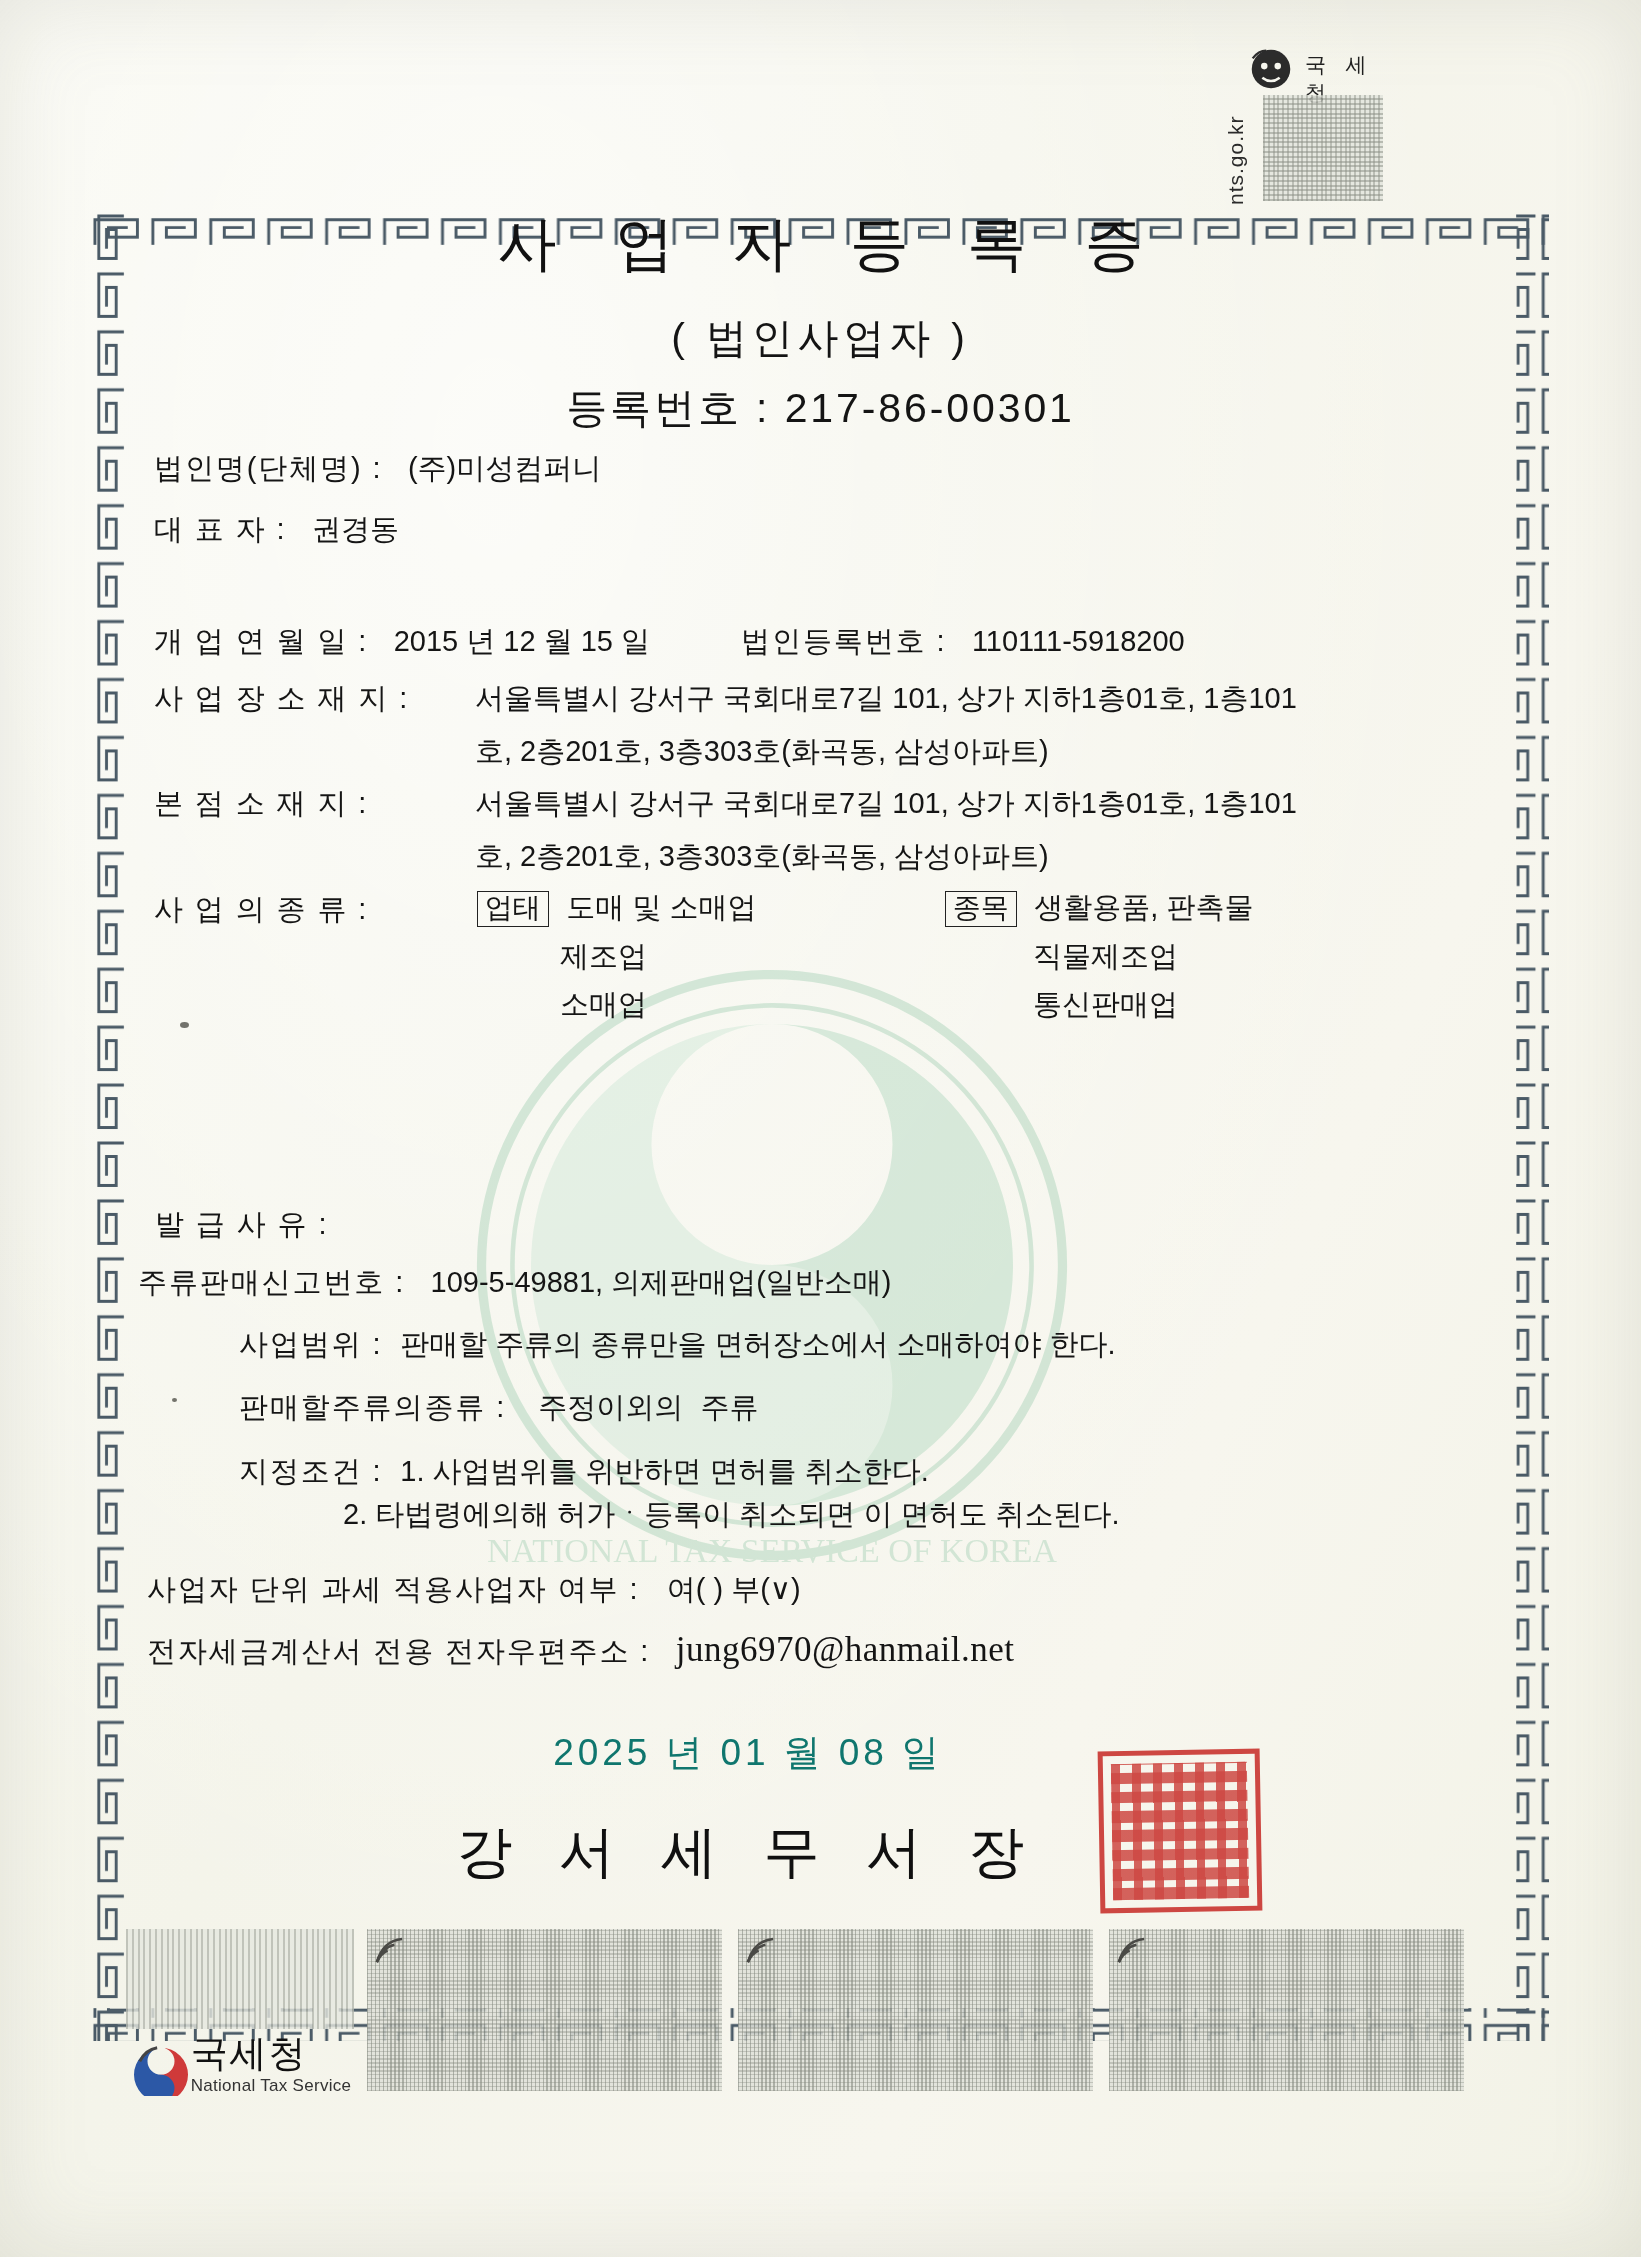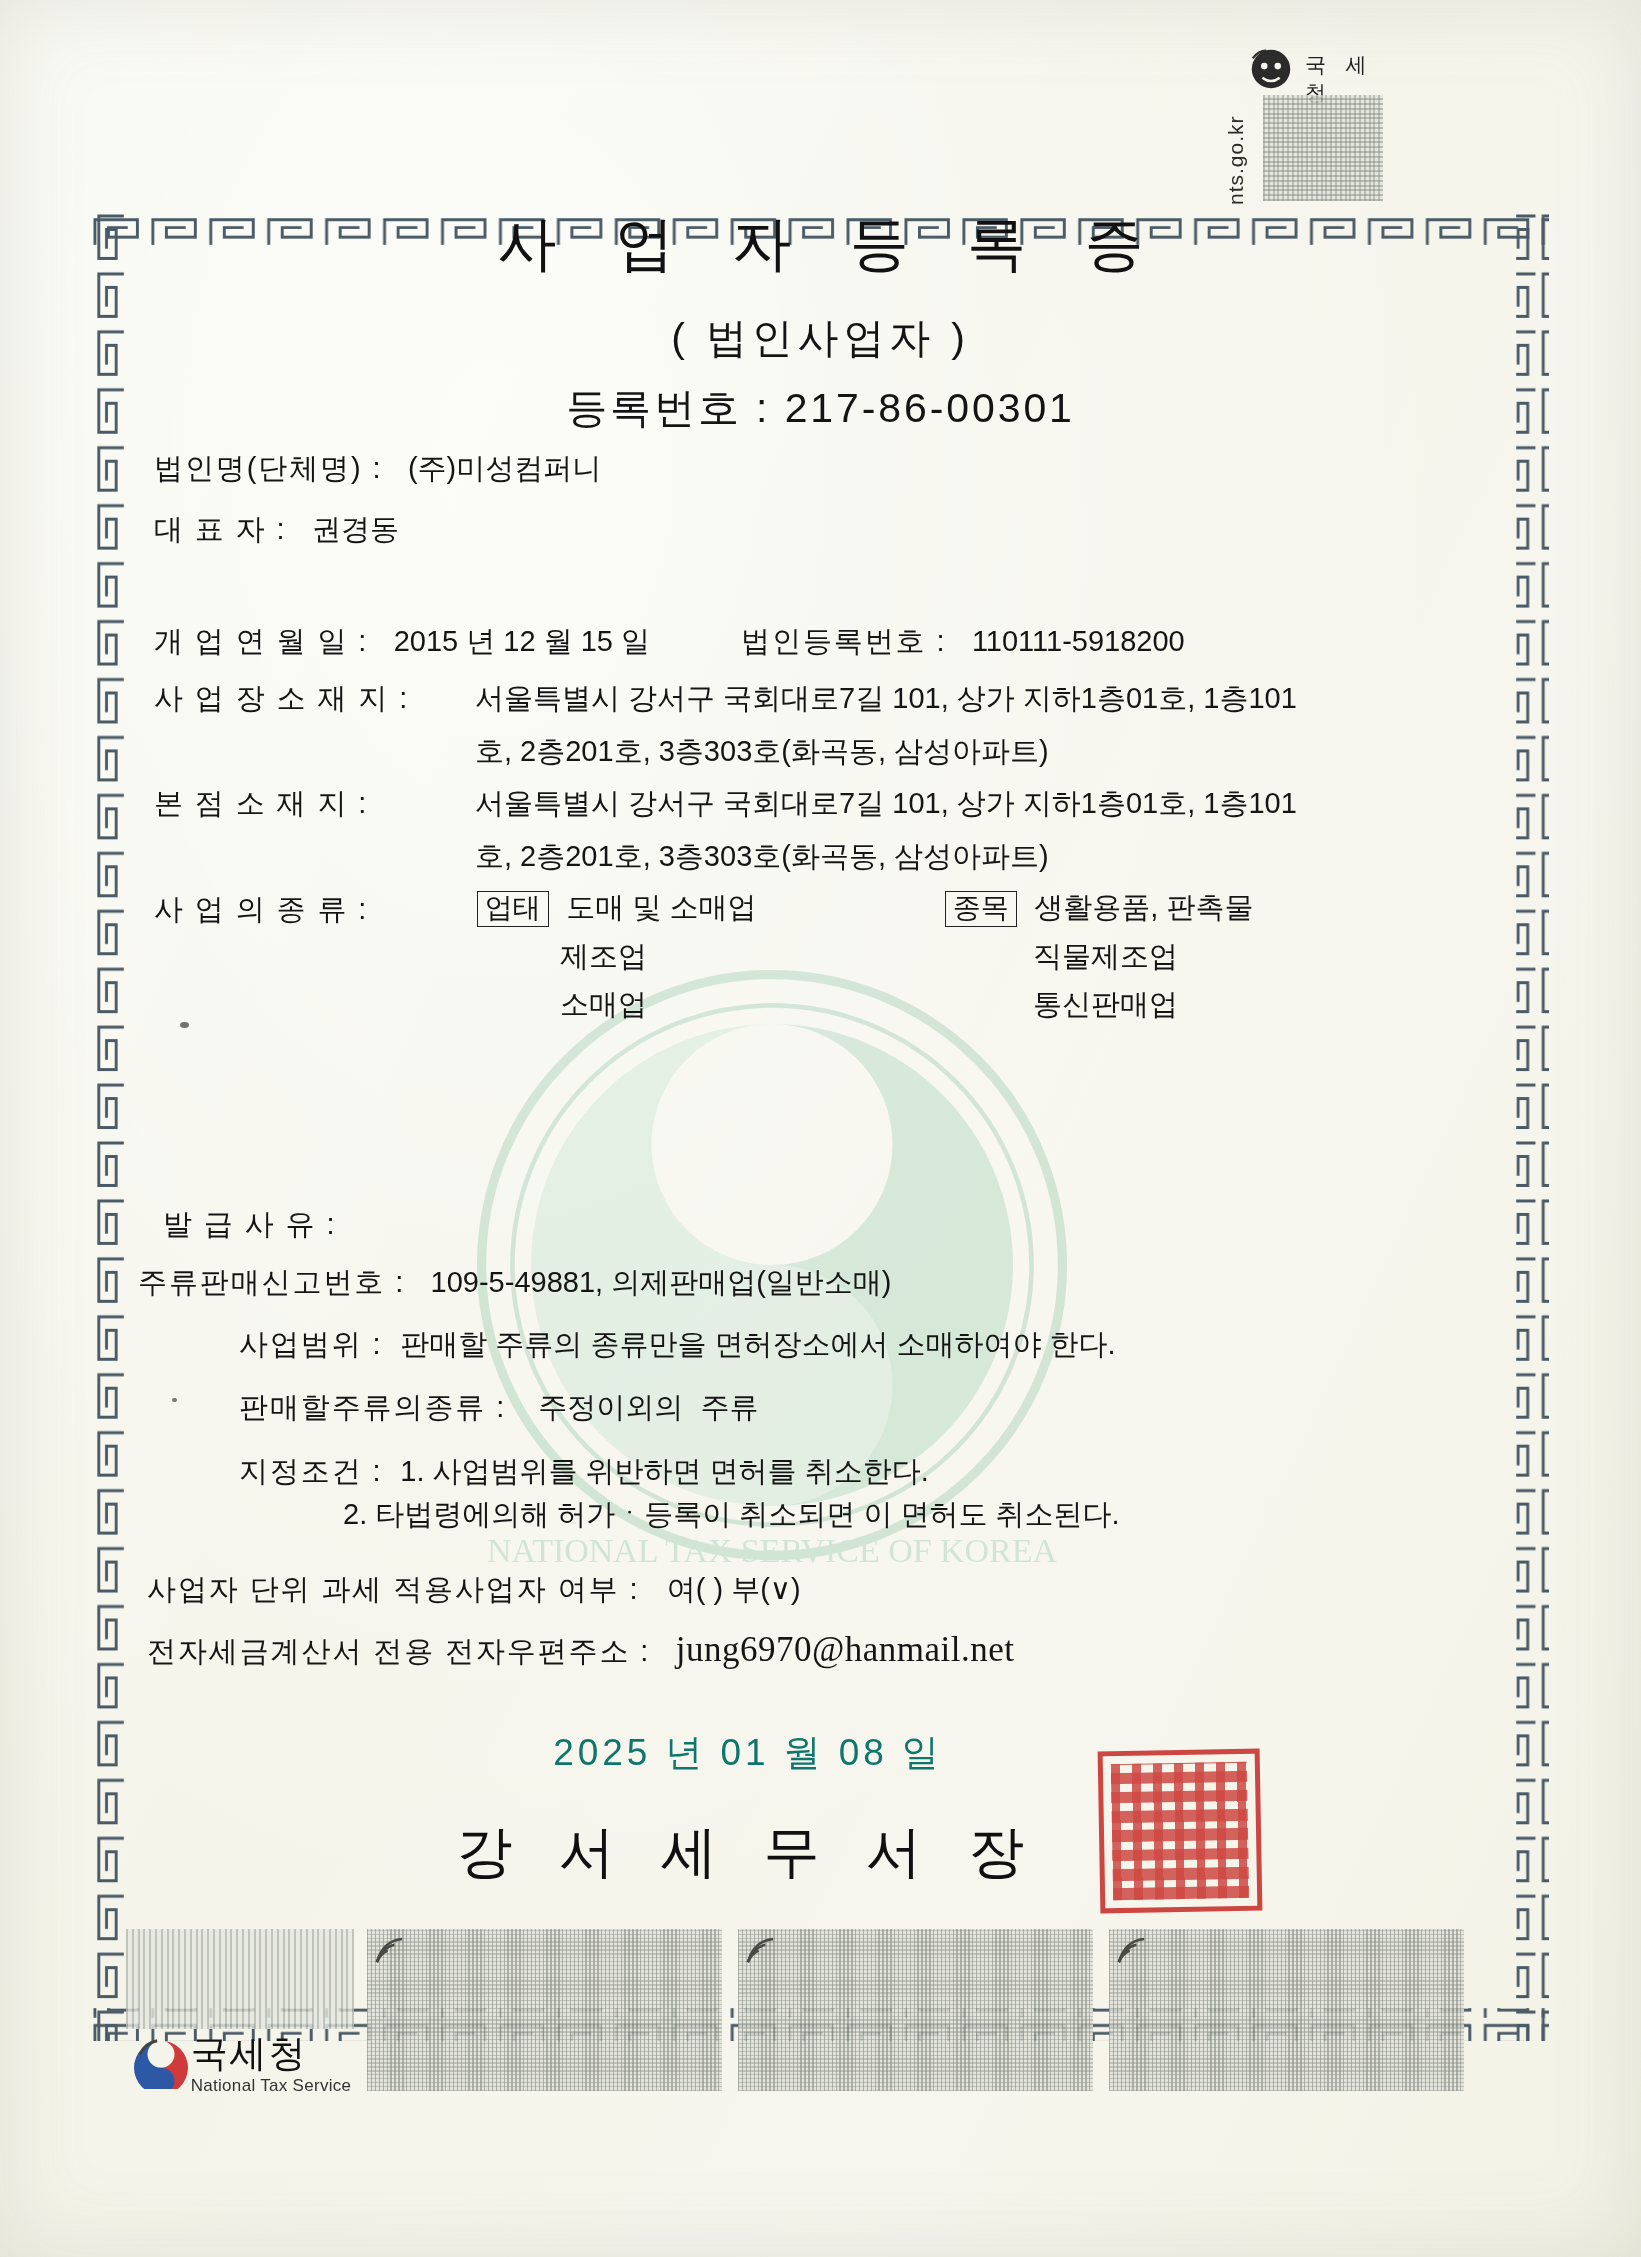--- a/index.html
+++ b/index.html
@@ -253,21 +253,21 @@
     width: 228px; height: 100px;
     background:
       repeating-linear-gradient(90deg, rgba(120,125,115,0.45) 0 1.9px, rgba(255,255,255,0) 1.9px 5.8px),
       #e6e8e0;
     opacity: .8;
   }
   .nts-foot .logo-row {
     position: absolute;
     left: 7.7px; top: 106px;
     display: flex;
-    align-items: flex-start;
+    align-items: flex-end;
     gap: 3px;
   }
   .nts-foot .logo-mark { width: 54px; height: 54px; }
   .nts-foot .logo-ko {
     font-size: 37px;
     letter-spacing: 1.9px;
     color: #111;
     line-height: 1;
   }
   .nts-foot .logo-en {
@@ -373,21 +373,21 @@
   </div>
   <div class="field" style="left:938px; top:888px;">
     <span class="boxed">종목</span>
     <span class="val">생활용품, 판촉물</span>
   </div>
   <div class="field" style="left:560px; top:937px;">제조업</div>
   <div class="field" style="left:1033px; top:937px;">직물제조업</div>
   <div class="field" style="left:560px; top:985px;">소매업</div>
   <div class="field" style="left:1033px; top:985px;">통신판매업</div>
 
-  <div class="field" style="left:163px; top:1205px;text-align:center;">
+  <div class="field" style="left:155px; top:1205px;text-align:center;">
     <span class="lbl sp2">발  급  사  유  :</span>
     <span class="val" style="margin-left:15.4px;"></span>
   </div>
 
   <div class="field" style="left:138px; top:1263px;">
     <span class="lbl sp2">주류판매신고번호  :</span>
     <span class="val" style="margin-left:17.4px;">109-5-49881, 의제판매업(일반소매)</span>
   </div>
 
   <div class="field" style="left:239px; top:1325px;">

